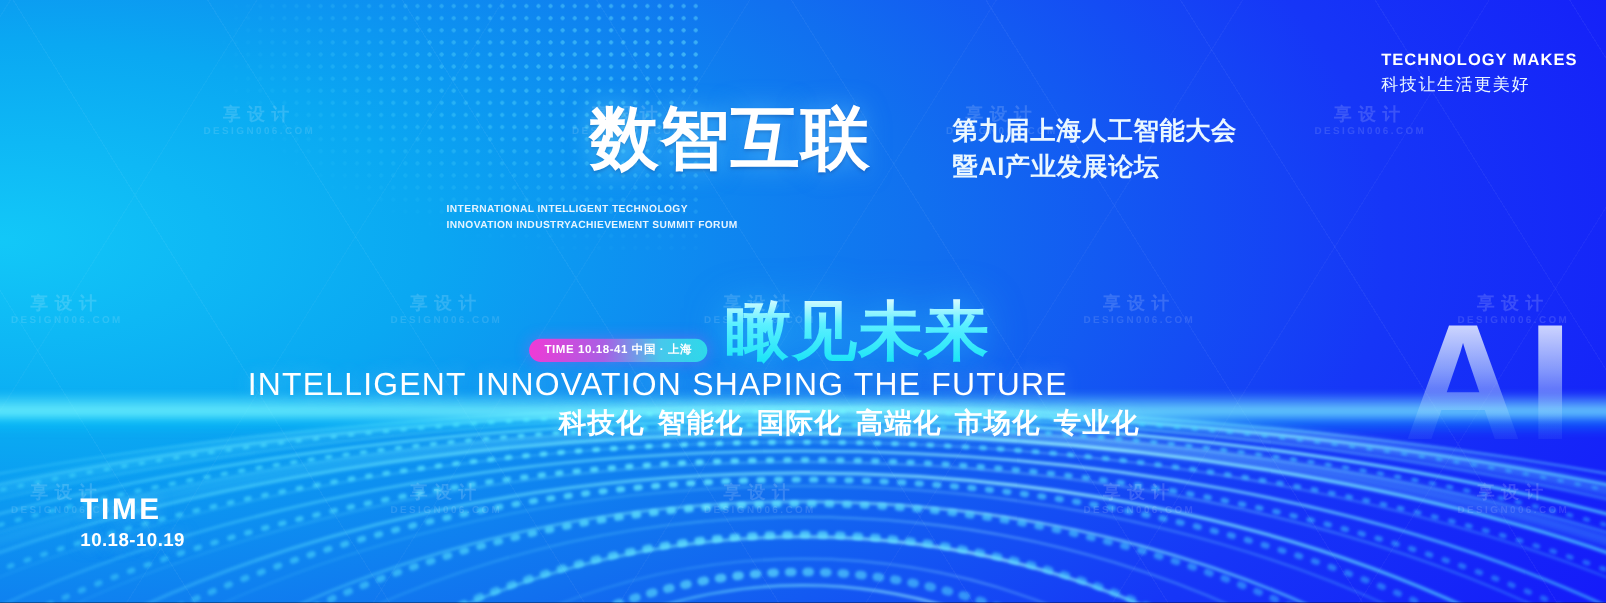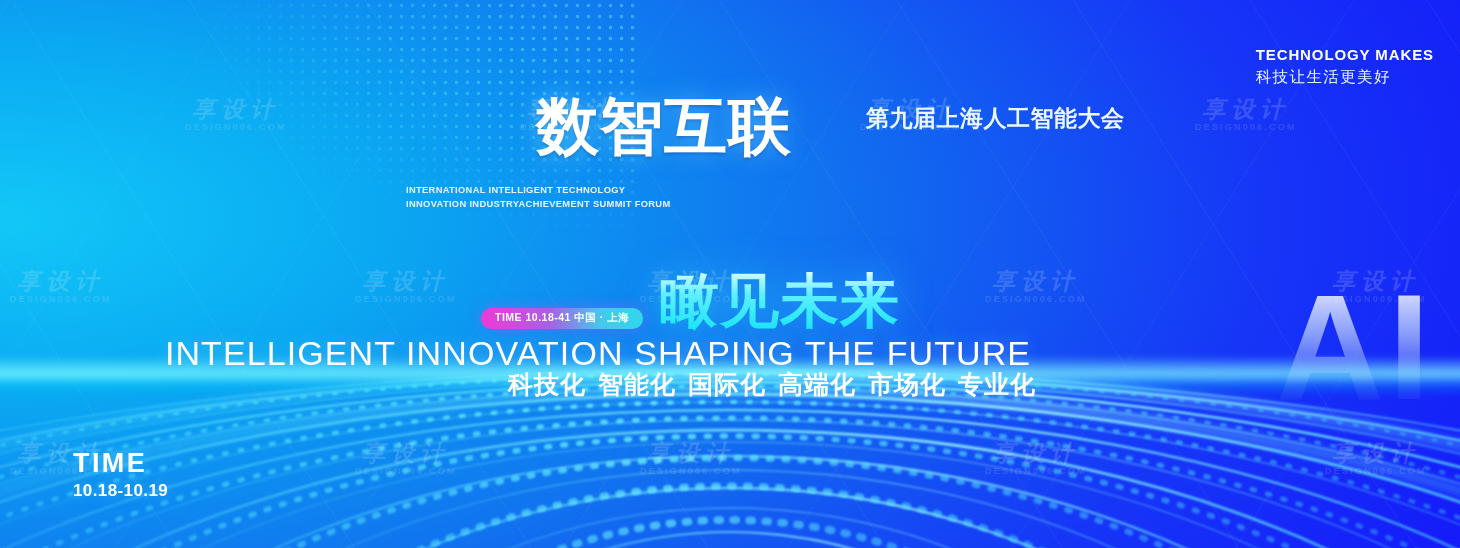--- a/index.html
+++ b/index.html
@@ -56,21 +56,21 @@
     -webkit-background-clip:text; background-clip:text;
     color:transparent;
     user-select:none;
   }
 
   
   .wm{
     position:absolute; text-align:center; user-select:none;
     color:rgba(255,255,255,.16); font-weight:700; line-height:1.15;
   }
-  .wm .wm-cn{ font-size:23px; letter-spacing:6px; display:block;font-style:italic; }
+  .wm .wm-cn{ font-size:16px; letter-spacing:6px; display:block; }
   .wm .wm-en{ font-size:9px; letter-spacing:2.2px; display:block; color:rgba(255,255,255,.13); }
 
   
   .content{ position:absolute; inset:0; }
 
   .corner-slogan{
     position:absolute; right:26px; top:45px; text-align:left; color:#fff;
   }
   .corner-slogan .cs-l1,
   .corner-slogan .cs-l2{
@@ -114,21 +114,21 @@
   .title-2{
     position:absolute; left:660px; top:176px;
     font-size:59px; font-weight:700; letter-spacing:1px; line-height:1; white-space:nowrap;
     background:linear-gradient(to bottom, #d6fbff 0%, #5cf0ff 38%, #18e4f7 100%);
     -webkit-background-clip:text; background-clip:text; color:transparent;
     filter:drop-shadow(0 0 18px rgba(60,230,255,.5));
   }
 
   .slogan-en{
     position:absolute; left:0; top:238px; width:1196px; text-align:center;
-    color:#ffffff; font-size:34px; font-weight:400; letter-spacing:1.1px; white-space:nowrap;
+    color:#ffffff; font-size:29px; font-weight:400; letter-spacing:1.1px; white-space:nowrap;
     text-shadow:0 0 16px rgba(140,220,255,.45);
   }
 
   .keywords{
     position:absolute; left:0; top:272px; width:1460px; text-align:center;
     color:#ffffff; font-size:25px; font-weight:700; letter-spacing:1px; white-space:nowrap;
     text-shadow:0 0 14px rgba(120,215,255,.45);
     margin-left:42px;
   }
   .keywords span{ margin:0 6px; }
@@ -281,20 +281,21 @@
     <div class="corner-slogan">
       <div class="cs-l1">TECHNOLOGY MAKES</div>
       <div class="cs-cn">科技让生活更美好</div>
     </div>
 
     <div class="headline-zone">
       <div class="row-main">
         <div class="title-1">数智互联</div>
         <div class="subtitle-cn">
           <div>第九届上海人工智能大会</div>
+          <div>暨AI产业发展论坛</div>
         </div>
       </div>
 
       <div class="eyebrow">
         <div class="eb-line">INTERNATIONAL INTELLIGENT TECHNOLOGY</div>
         <div class="eb-line">INNOVATION INDUSTRYACHIEVEMENT SUMMIT FORUM</div>
       </div>
 
       <div class="pill">TIME 10.18-41  中国 · 上海</div>
 

